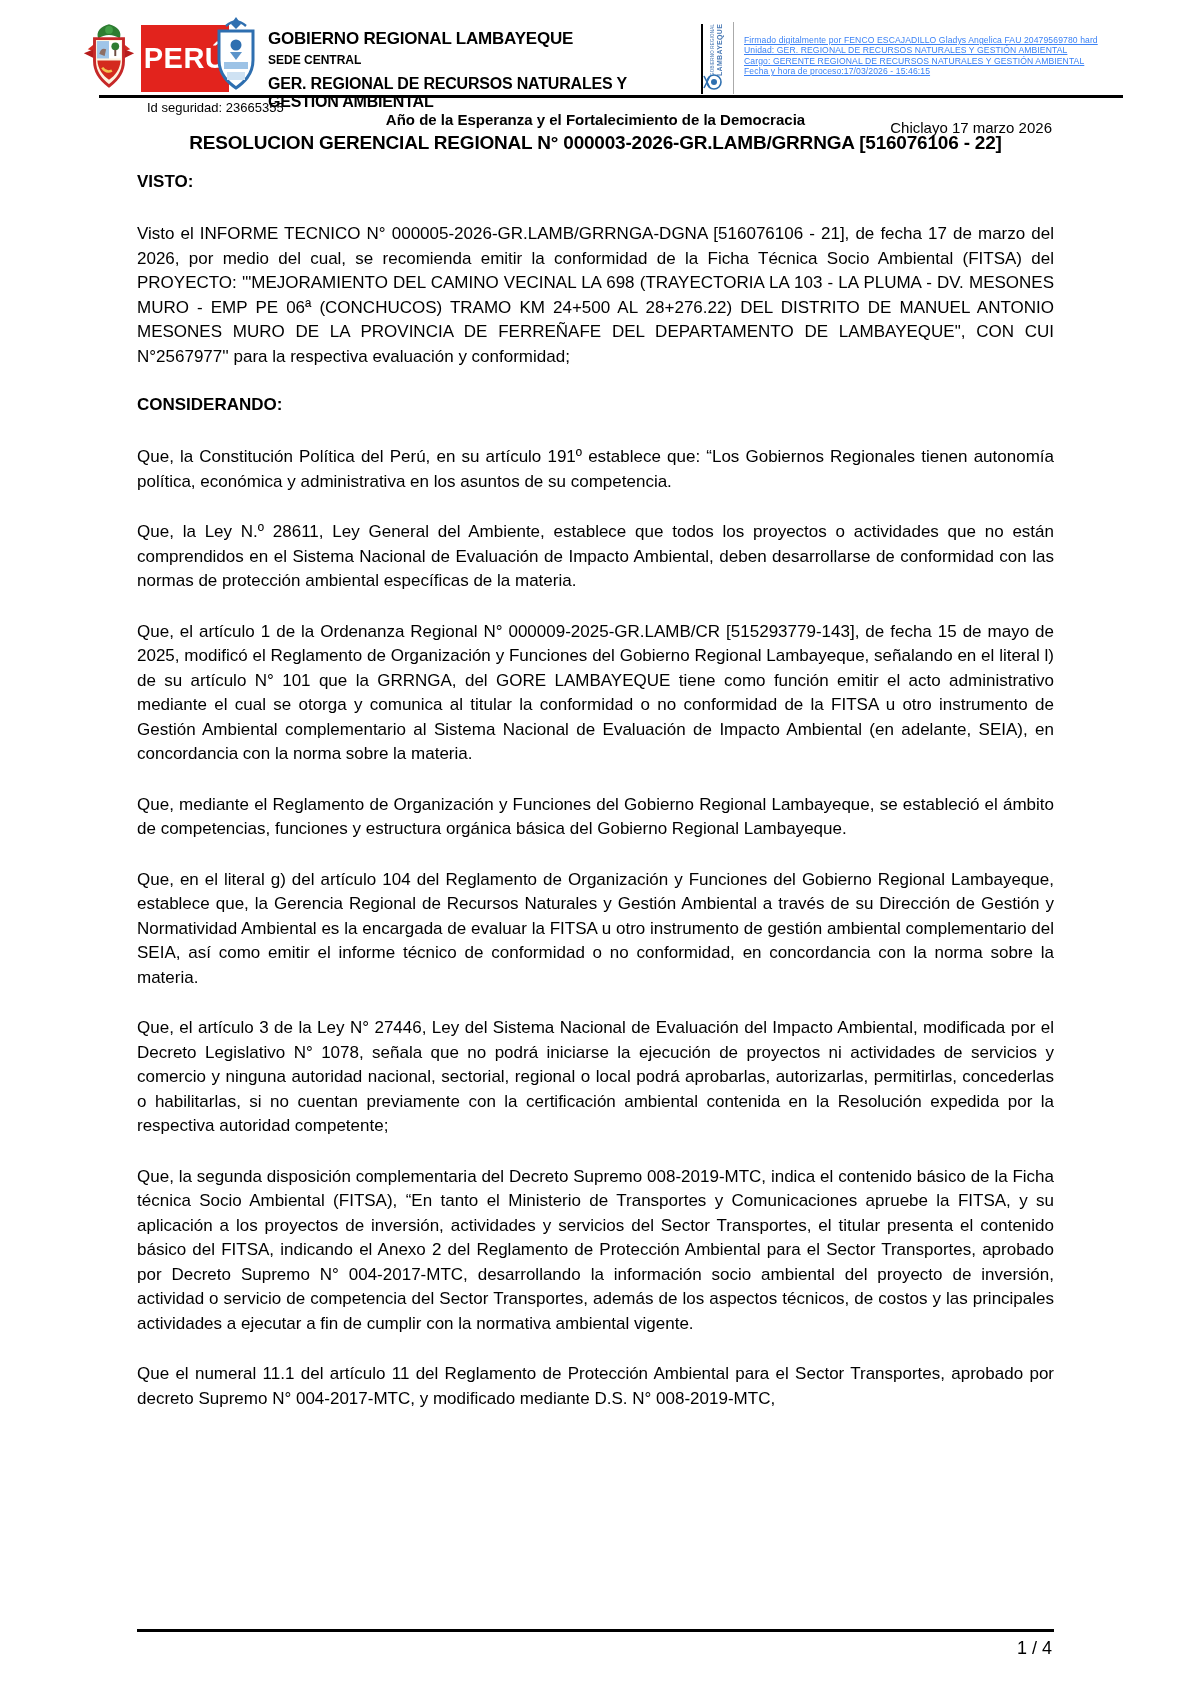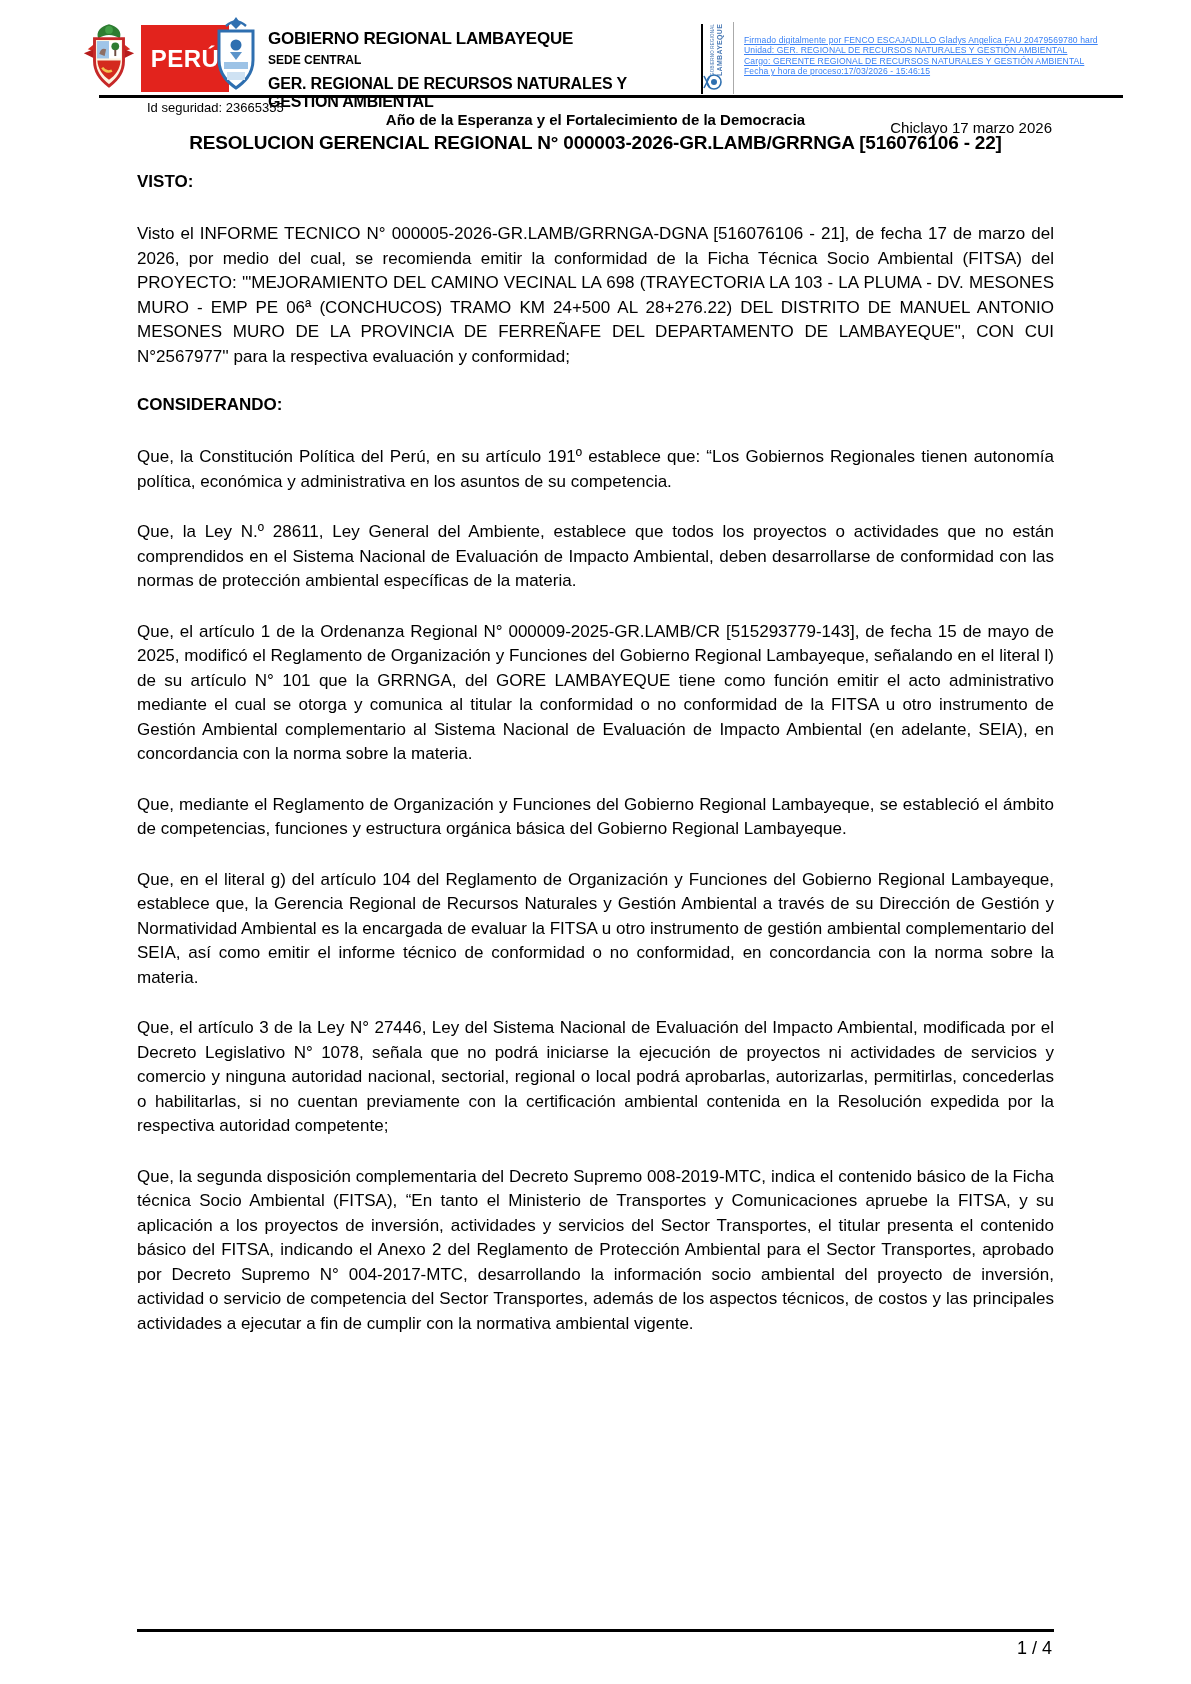--- a/index.html
+++ b/index.html
@@ -12,21 +12,21 @@
     font-family: "Liberation Sans", sans-serif;
     color: #000000;
     overflow: hidden;
   }
 
   
   .coat-of-arms { position: absolute; left: 80px; top: 20px; width: 58px; height: 74px; }
   .peru-box {
     position: absolute; left: 141px; top: 25px; width: 88px; height: 67px;
     background: #e2231d; color: #ffffff; display: flex; align-items: center; justify-content: center;
-    font-size: 24px; font-weight: bold; letter-spacing: 0.5px;
+    font-size: 29px; font-weight: bold; letter-spacing: 0.5px;
   }
   .grl-shield { position: absolute; left: 214px; top: 16px; width: 44px; height: 80px; }
   .entity-block { position: absolute; left: 268px; top: 29px; width: 430px; }
   .entity-name { font-size: 17px; font-weight: bold; margin-bottom: 4px; letter-spacing: -0.2px; }
   .entity-office { font-size: 12px; font-weight: bold; margin-bottom: 8px; }
   .entity-dept { font-size: 16px; font-weight: bold; letter-spacing: -0.2px; }
 
   .sig-vline-black { position: absolute; left: 701px; top: 24px; width: 2px; height: 70px; background: #000; }
   .sig-vertical-label {
     position: absolute; left: 704px; top: 22px; height: 56px; width: 26px;
@@ -125,18 +125,19 @@
     <div class="section-heading">VISTO:</div>
     <p>Visto el INFORME TECNICO N° 000005-2026-GR.LAMB/GRRNGA-DGNA [516076106 - 21], de fecha 17 de marzo del 2026, por medio del cual, se recomienda emitir la conformidad de la Ficha Técnica Socio Ambiental (FITSA) del PROYECTO: '"MEJORAMIENTO DEL CAMINO VECINAL LA 698 (TRAYECTORIA LA 103 - LA PLUMA - DV. MESONES MURO - EMP PE 06ª (CONCHUCOS) TRAMO KM 24+500 AL 28+276.22) DEL DISTRITO DE MANUEL ANTONIO MESONES MURO DE LA PROVINCIA DE FERREÑAFE DEL DEPARTAMENTO DE LAMBAYEQUE", CON CUI N°2567977'' para la respectiva evaluación y conformidad;</p>
     <div class="section-heading">CONSIDERANDO:</div>
     <p>Que, la Constitución Política del Perú, en su artículo 191º establece que: “Los Gobiernos Regionales tienen autonomía política, económica y administrativa en los asuntos de su competencia.</p>
     <p>Que, la Ley N.º 28611, Ley General del Ambiente, establece que todos los proyectos o actividades que no están comprendidos en el Sistema Nacional de Evaluación de Impacto Ambiental, deben desarrollarse de conformidad con las normas de protección ambiental específicas de la materia.</p>
     <p>Que, el artículo 1 de la Ordenanza Regional N° 000009-2025-GR.LAMB/CR [515293779-143], de fecha 15 de mayo de 2025, modificó el Reglamento de Organización y Funciones del Gobierno Regional Lambayeque, señalando en el literal l) de su artículo N° 101 que la GRRNGA, del GORE LAMBAYEQUE tiene como función emitir el acto administrativo mediante el cual se otorga y comunica al titular la conformidad o no conformidad de la FITSA u otro instrumento de Gestión Ambiental complementario al Sistema Nacional de Evaluación de Impacto Ambiental (en adelante, SEIA), en concordancia con la norma sobre la materia.</p>
     <p>Que, mediante el Reglamento de Organización y Funciones del Gobierno Regional Lambayeque, se estableció el ámbito de competencias, funciones y estructura orgánica básica del Gobierno Regional Lambayeque.</p>
     <p>Que, en el literal g) del artículo 104 del Reglamento de Organización y Funciones del Gobierno Regional Lambayeque, establece que, la Gerencia Regional de Recursos Naturales y Gestión Ambiental a través de su Dirección de Gestión y Normatividad Ambiental es la encargada de evaluar la FITSA u otro instrumento de gestión ambiental complementario del SEIA, así como emitir el informe técnico de conformidad o no conformidad, en concordancia con la norma sobre la materia.</p>
     <p>Que, el artículo 3 de la Ley N° 27446, Ley del Sistema Nacional de Evaluación del Impacto Ambiental, modificada por el Decreto Legislativo N° 1078, señala que no podrá iniciarse la ejecución de proyectos ni actividades de servicios y comercio y ninguna autoridad nacional, sectorial, regional o local podrá aprobarlas, autorizarlas, permitirlas, concederlas o habilitarlas, si no cuentan previamente con la certificación ambiental contenida en la Resolución expedida por la respectiva autoridad competente;</p>
     <p>Que, la segunda disposición complementaria del Decreto Supremo 008-2019-MTC, indica el contenido básico de la Ficha técnica Socio Ambiental (FITSA), “En tanto el Ministerio de Transportes y Comunicaciones apruebe la FITSA, y su aplicación a los proyectos de inversión, actividades y servicios del Sector Transportes, el titular presenta el contenido básico del FITSA, indicando el Anexo 2 del Reglamento de Protección Ambiental para el Sector Transportes, aprobado por Decreto Supremo N° 004-2017-MTC, desarrollando la información socio ambiental del proyecto de inversión, actividad o servicio de competencia del Sector Transportes, además de los aspectos técnicos, de costos y las principales actividades a ejecutar a fin de cumplir con la normativa ambiental vigente.</p>
+    <p>Que el numeral 11.1 del artículo 11 del Reglamento de Protección Ambiental para el Sector Transportes, aprobado por decreto Supremo N° 004-2017-MTC, y modificado mediante D.S. N° 008-2019-MTC,</p>
   </div>
 
   <div class="footer-bar"></div>
   <div class="page-number">1 / 4</div>
 
 </div>
 
 </body></html>

